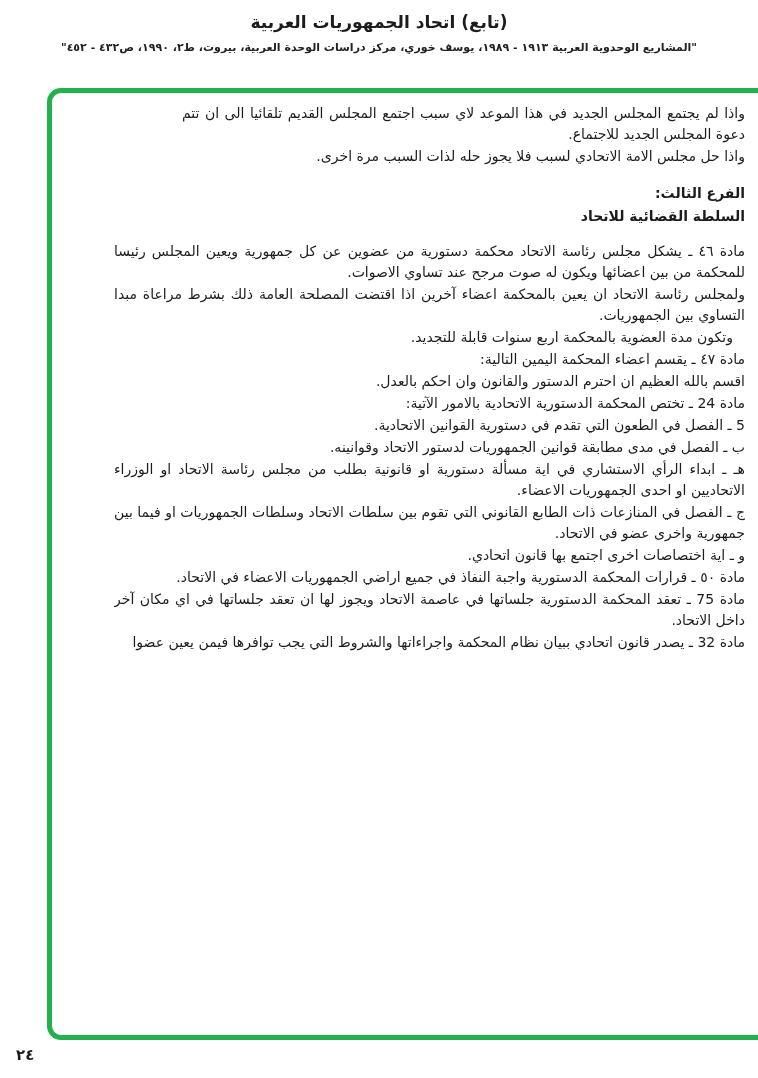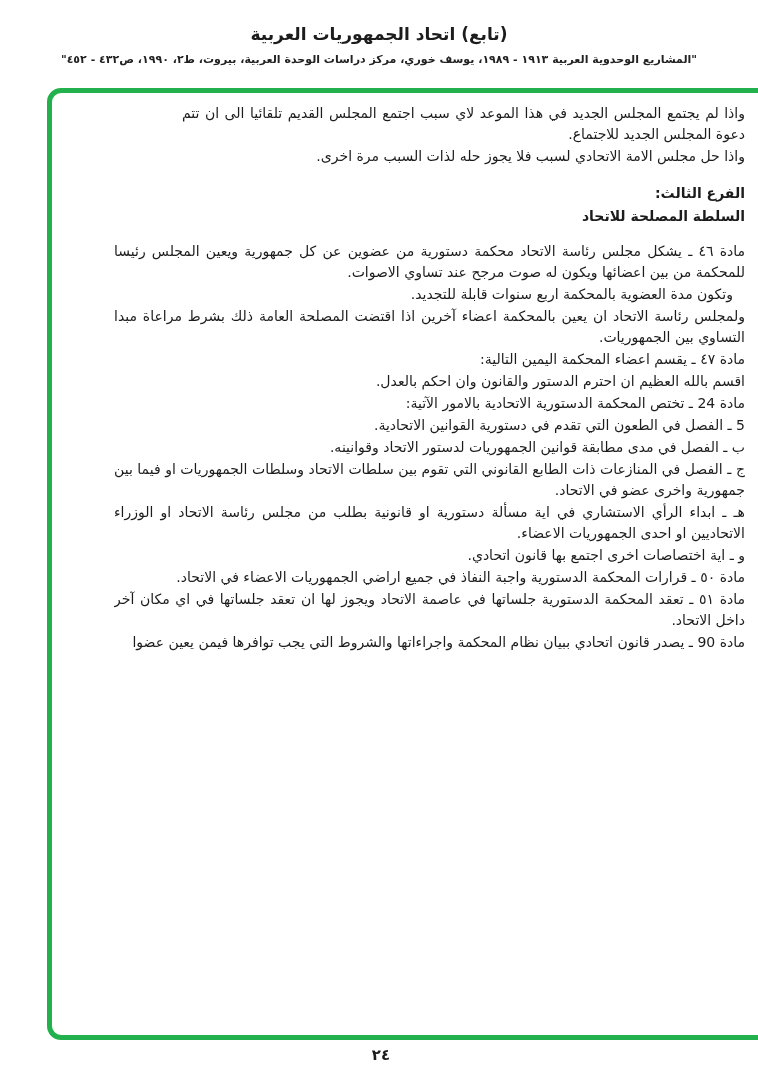--- a/index.html
+++ b/index.html
@@ -7,21 +7,21 @@
   html, body { width: 758px; height: 1078px; }
   body {
     position: relative;
     background: #ffffff;
     color: var(--ink);
     font-family: "DejaVu Sans", sans-serif;
     overflow: hidden;
   }
   .page-header {
     position: absolute;
-    top: 24px; left: 0; right: 0;
+    top: 12px; left: 0; right: 0;
     text-align: center;
     direction: rtl;
   }
   .title {
     font-size: 17px;
     font-weight: bold;
     letter-spacing: 0.2px;
   }
   .citation {
     margin-top: 9px;
@@ -54,23 +54,23 @@
   .para { margin: 0 0 1px 0; }
   .para.indented { margin-left: 68px; }
   .para.tindent { text-indent: 12px; }
   .section-head {
     margin: 16px 0 14px 0;
     font-weight: bold;
   }
   .section-head .kicker { margin-bottom: 2px; }
   .page-footer {
     position: absolute;
-    left: 4px; right: 0;
+    left: 16px; right: 0;
     top: 1046px;
-    text-align: center;
+    text-align: left;
   }
   .page-number {
     font-size: 15px;
     font-weight: bold;
     direction: rtl;
   }
 </style>
 </head>
 <body>
 
@@ -82,37 +82,37 @@
   </header>
 
   <main class="frame">
     <div class="content">
 
       <p class="para indented">واذا لم يجتمع المجلس الجديد في هذا الموعد لاي سبب اجتمع المجلس القديم تلقائيا الى ان تتم دعوة المجلس الجديد للاجتماع.</p>
       <p class="para indented">واذا حل مجلس الامة الاتحادي لسبب فلا يجوز حله لذات السبب مرة اخرى.</p>
 
       <div class="section-head">
         <div class="kicker">الفرع الثالث:</div>
-        <div class="sec-title">السلطة المصلحة للاتحاد</div>
+        <div class="sec-title">السلطة القضائية للاتحاد</div>
       </div>
 
       <p class="para">مادة ٤٦ ـ يشكل مجلس رئاسة الاتحاد محكمة دستورية من عضوين عن كل جمهورية ويعين المجلس رئيسا للمحكمة من بين اعضائها ويكون له صوت مرجح عند تساوي الاصوات.</p>
+      <p class="para">ولمجلس رئاسة الاتحاد ان يعين بالمحكمة اعضاء آخرين اذا اقتضت المصلحة العامة ذلك بشرط مراعاة مبدا التساوي بين الجمهوريات.</p>
       <p class="para tindent">وتكون مدة العضوية بالمحكمة اربع سنوات قابلة للتجديد.</p>
-      <p class="para">ولمجلس رئاسة الاتحاد ان يعين بالمحكمة اعضاء آخرين اذا اقتضت المصلحة العامة ذلك بشرط مراعاة مبدا التساوي بين الجمهوريات.</p>
       <p class="para">مادة ٤٧ ـ يقسم اعضاء المحكمة اليمين التالية:</p>
       <p class="para">اقسم بالله العظيم ان احترم الدستور والقانون وان احكم بالعدل.</p>
       <p class="para">مادة 24 ـ تختص المحكمة الدستورية الاتحادية بالامور الآتية:</p>
       <p class="para">5 ـ الفصل في الطعون التي تقدم في دستورية القوانين الاتحادية.</p>
       <p class="para">ب ـ الفصل في مدى مطابقة قوانين الجمهوريات لدستور الاتحاد وقوانينه.</p>
+      <p class="para">هـ ـ ابداء الرأي الاستشاري في اية مسألة دستورية او قانونية بطلب من مجلس رئاسة الاتحاد او الوزراء الاتحاديين او احدى الجمهوريات الاعضاء.</p>
       <p class="para">ج ـ الفصل في المنازعات ذات الطابع القانوني التي تقوم بين سلطات الاتحاد وسلطات الجمهوريات او فيما بين جمهورية واخرى عضو في الاتحاد.</p>
-      <p class="para">هـ ـ ابداء الرأي الاستشاري في اية مسألة دستورية او قانونية بطلب من مجلس رئاسة الاتحاد او الوزراء الاتحاديين او احدى الجمهوريات الاعضاء.</p>
       <p class="para">و ـ اية اختصاصات اخرى اجتمع بها قانون اتحادي.</p>
       <p class="para">مادة ٥٠ ـ قرارات المحكمة الدستورية واجبة النفاذ في جميع اراضي الجمهوريات الاعضاء في الاتحاد.</p>
-      <p class="para">مادة ٥١ ـ تعقد المحكمة الدستورية جلساتها في عاصمة الاتحاد ويجوز لها ان تعقد جلساتها في اي مكان آخر داخل الاتحاد.</p>
-      <p class="para">مادة 90 ـ يصدر قانون اتحادي ببيان نظام المحكمة واجراءاتها والشروط التي يجب توافرها فيمن يعين عضوا</p>
+      <p class="para">مادة 75 ـ تعقد المحكمة الدستورية جلساتها في عاصمة الاتحاد ويجوز لها ان تعقد جلساتها في اي مكان آخر داخل الاتحاد.</p>
+      <p class="para">مادة 32 ـ يصدر قانون اتحادي ببيان نظام المحكمة واجراءاتها والشروط التي يجب توافرها فيمن يعين عضوا</p>
 
     </div>
   </main>
 
   <footer class="page-footer">
     <div class="page-number">٢٤</div>
   </footer>
 
 </div>
 

